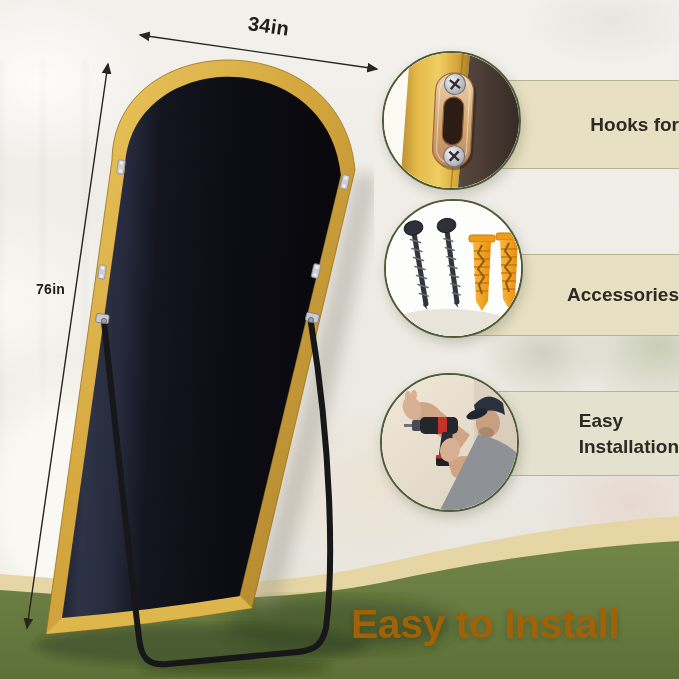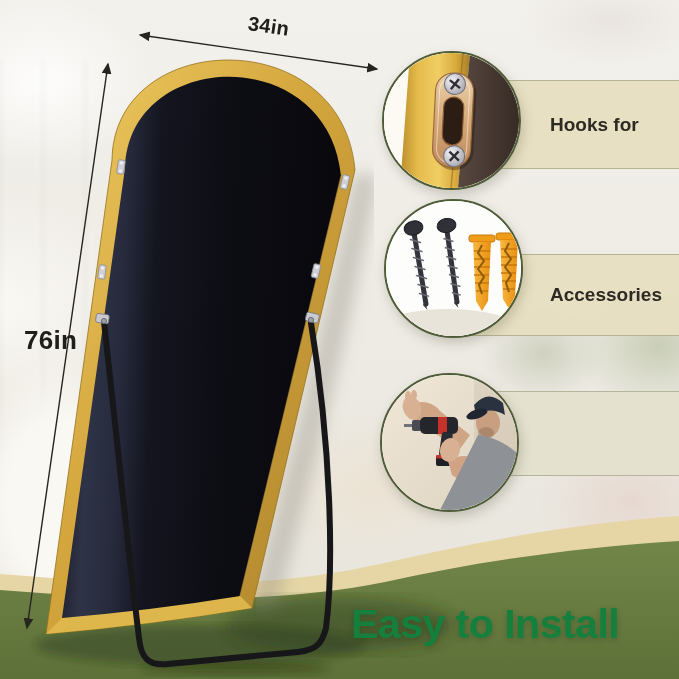--- a/index.html
+++ b/index.html
@@ -24,46 +24,46 @@
     filter:blur(2px);opacity:.8;}
   .drape{position:absolute;left:-40px;top:355px;width:200px;height:290px;border-radius:50%;
     background:radial-gradient(closest-side,#faf8f3 55%, rgba(250,248,243,0));
     filter:blur(7px);}
 
   .scene{position:absolute;inset:0;}
 
   
   .dim{position:absolute;color:#20201a;font-weight:bold;letter-spacing:.3px;}
   .dim-w{left:248px;top:15px;font-size:20px;transform:rotate(8.3deg);}
-  .dim-h{left:24px;top:281px;font-size:26px;margin-top:44px;}
+  .dim-h{left:36px;top:281px;font-size:14px;}
 
   
   .band{position:absolute;left:462px;right:0;
     background:rgba(231,223,193,0.96);
     border-top:1px solid rgba(122,128,88,0.45);
     border-bottom:1px solid rgba(122,128,88,0.45);
-    display:flex;align-items:center;}
+    display:flex;align-items:center;justify-content:flex-end;}
   .band1{top:80px;height:87px;}
   .band2{top:238px;height:80px;margin-top:16px;}
   .band3{top:391px;height:83px;background:rgba(227,224,205,0.94);}
   .band-label{padding-left:88px;color:#2c2a22;font-size:19px;line-height:26px;font-weight:bold;}
   .band-label span{display:block;}
 
   
   .callout-circle{position:absolute;border-radius:50%;overflow:hidden;
     border:2.5px solid #4f5c38;background:#fff;
     box-shadow:2px 5px 12px rgba(90,90,70,0.28);}
   .c1{left:382px;top:51px;width:135px;height:135px;}
   .c2{left:384px;top:199px;width:135px;height:135px;}
   .c3{left:380px;top:373px;width:135px;height:135px;}
   .callout-circle svg{display:block;width:100%;height:100%;}
 
   
   .banner{position:absolute;left:351px;top:601px;
-    color:#15803d;font-size:41px;font-weight:bold;letter-spacing:-0.5px;
+    color:#a16207;font-size:41px;font-weight:bold;letter-spacing:-0.5px;
     text-shadow:0 2px 6px rgba(0,0,0,0.18);}
 </style>
 </head>
 <body>
 
 <div class="stage">
 
   <div class="bg"></div>
   <div class="window-lines"></div>
   <div class="drape"></div>
@@ -155,20 +155,22 @@
       <span>Hooks for</span>
     </div>
   </div>
   <div class="band band2">
     <div class="band-label">
       <span>Accessories</span>
     </div>
   </div>
   <div class="band band3">
     <div class="band-label">
+      <span>Easy</span>
+      <span>Installation</span>
     </div>
   </div>
 
   <div class="callout-circle c1">
     <svg viewBox="0 0 135 135">
       <defs>
         <linearGradient id="gstrip" x1="0" y1="0" x2="1" y2="0">
           <stop offset="0" stop-color="#b98c2b"></stop>
             <stop offset="0.25" stop-color="#e5bb4b"></stop>
           <stop offset="0.55" stop-color="#f0cd63"></stop>

